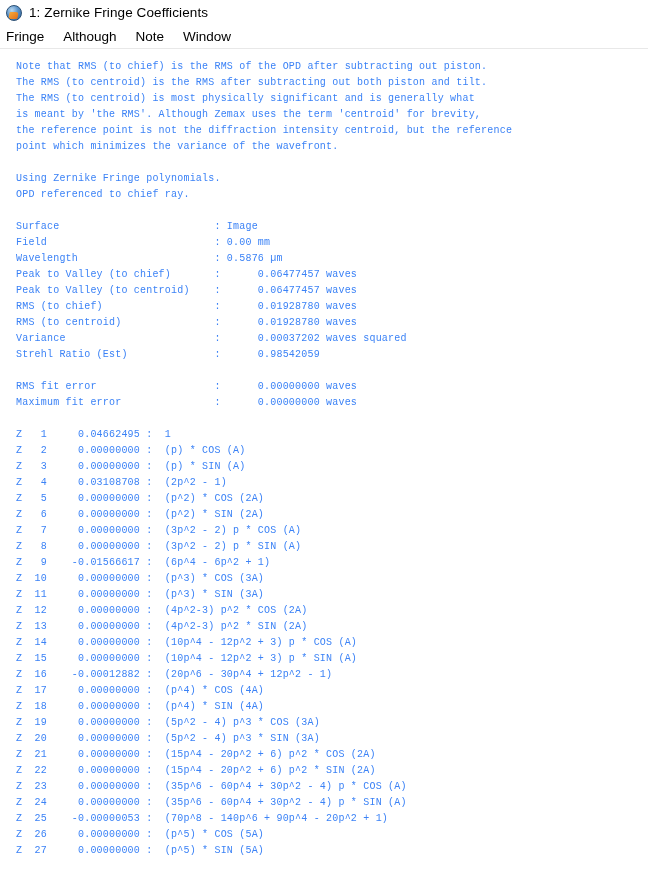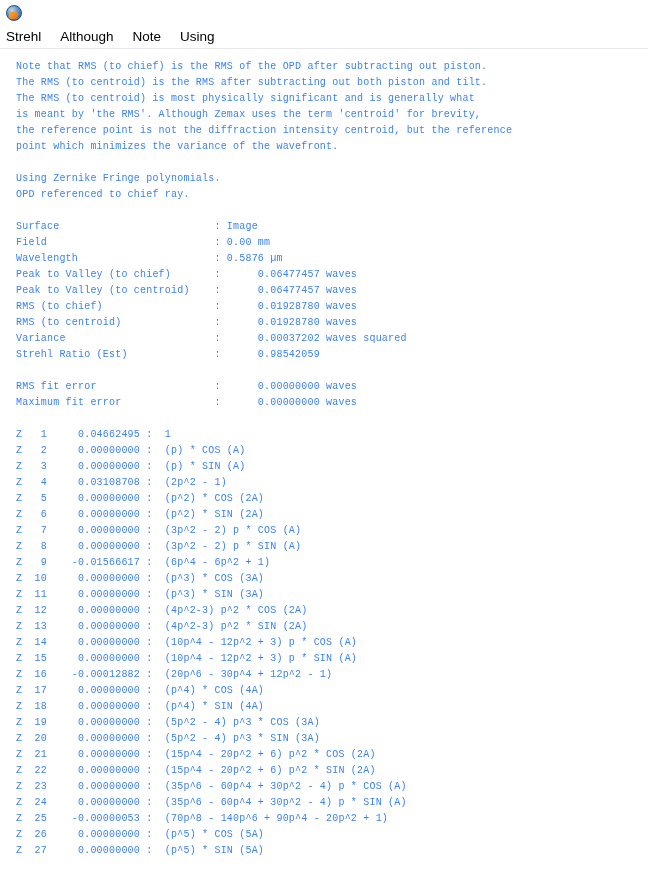--- a/index.html
+++ b/index.html
@@ -87,23 +87,24 @@
     letter-spacing: 0.02em;
   }
   .rline { white-space: pre; height: 16px; }
   .rblank { height: 16px; }
 </style>
 </head>
 <body>
 
 <div id="titlebar">
   <div id="app-icon"></div>
+  <div id="window-title">1: Zernike Fringe Coefficients</div>
 </div>
 
 <div id="menubar">
-  <div class="menu-item">Strehl</div>
+  <div class="menu-item">Fringe</div>
   <div class="menu-item">Although</div>
   <div class="menu-item">Note</div>
-  <div class="menu-item">Using</div>
+  <div class="menu-item">Window</div>
 </div>
 <div id="menu-separator"></div>
 
 <div id="report"><div class="rline">Note that RMS (to chief) is the RMS of the OPD after subtracting out piston.</div><div class="rline">The RMS (to centroid) is the RMS after subtracting out both piston and tilt.</div><div class="rline">The RMS (to centroid) is most physically significant and is generally what</div><div class="rline">is meant by 'the RMS'. Although Zemax uses the term 'centroid' for brevity,</div><div class="rline">the reference point is not the diffraction intensity centroid, but the reference</div><div class="rline">point which minimizes the variance of the wavefront.</div><div class="rblank"></div><div class="rline">Using Zernike Fringe polynomials.</div><div class="rline">OPD referenced to chief ray.</div><div class="rblank"></div><div class="rline">Surface                         : Image</div><div class="rline">Field                           : 0.00 mm</div><div class="rline">Wavelength                      : 0.5876 µm</div><div class="rline">Peak to Valley (to chief)       :      0.06477457 waves</div><div class="rline">Peak to Valley (to centroid)    :      0.06477457 waves</div><div class="rline">RMS (to chief)                  :      0.01928780 waves</div><div class="rline">RMS (to centroid)               :      0.01928780 waves</div><div class="rline">Variance                        :      0.00037202 waves squared</div><div class="rline">Strehl Ratio (Est)              :      0.98542059</div><div class="rblank"></div><div class="rline">RMS fit error                   :      0.00000000 waves</div><div class="rline">Maximum fit error               :      0.00000000 waves</div><div class="rblank"></div><div class="rline">Z   1     0.04662495 :  1</div><div class="rline">Z   2     0.00000000 :  (p) * COS (A)</div><div class="rline">Z   3     0.00000000 :  (p) * SIN (A)</div><div class="rline">Z   4     0.03108708 :  (2p^2 - 1)</div><div class="rline">Z   5     0.00000000 :  (p^2) * COS (2A)</div><div class="rline">Z   6     0.00000000 :  (p^2) * SIN (2A)</div><div class="rline">Z   7     0.00000000 :  (3p^2 - 2) p * COS (A)</div><div class="rline">Z   8     0.00000000 :  (3p^2 - 2) p * SIN (A)</div><div class="rline">Z   9    -0.01566617 :  (6p^4 - 6p^2 + 1)</div><div class="rline">Z  10     0.00000000 :  (p^3) * COS (3A)</div><div class="rline">Z  11     0.00000000 :  (p^3) * SIN (3A)</div><div class="rline">Z  12     0.00000000 :  (4p^2-3) p^2 * COS (2A)</div><div class="rline">Z  13     0.00000000 :  (4p^2-3) p^2 * SIN (2A)</div><div class="rline">Z  14     0.00000000 :  (10p^4 - 12p^2 + 3) p * COS (A)</div><div class="rline">Z  15     0.00000000 :  (10p^4 - 12p^2 + 3) p * SIN (A)</div><div class="rline">Z  16    -0.00012882 :  (20p^6 - 30p^4 + 12p^2 - 1)</div><div class="rline">Z  17     0.00000000 :  (p^4) * COS (4A)</div><div class="rline">Z  18     0.00000000 :  (p^4) * SIN (4A)</div><div class="rline">Z  19     0.00000000 :  (5p^2 - 4) p^3 * COS (3A)</div><div class="rline">Z  20     0.00000000 :  (5p^2 - 4) p^3 * SIN (3A)</div><div class="rline">Z  21     0.00000000 :  (15p^4 - 20p^2 + 6) p^2 * COS (2A)</div><div class="rline">Z  22     0.00000000 :  (15p^4 - 20p^2 + 6) p^2 * SIN (2A)</div><div class="rline">Z  23     0.00000000 :  (35p^6 - 60p^4 + 30p^2 - 4) p * COS (A)</div><div class="rline">Z  24     0.00000000 :  (35p^6 - 60p^4 + 30p^2 - 4) p * SIN (A)</div><div class="rline">Z  25    -0.00000053 :  (70p^8 - 140p^6 + 90p^4 - 20p^2 + 1)</div><div class="rline">Z  26     0.00000000 :  (p^5) * COS (5A)</div><div class="rline">Z  27     0.00000000 :  (p^5) * SIN (5A)</div></div>
 
 </body></html>

